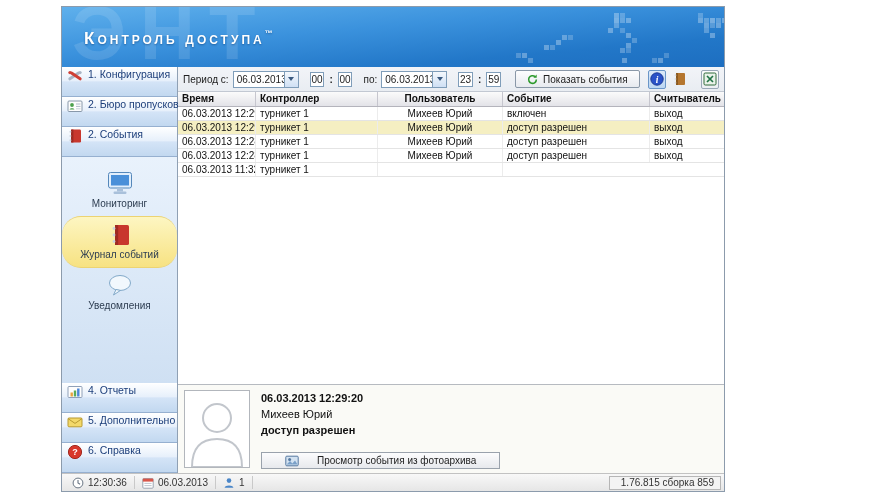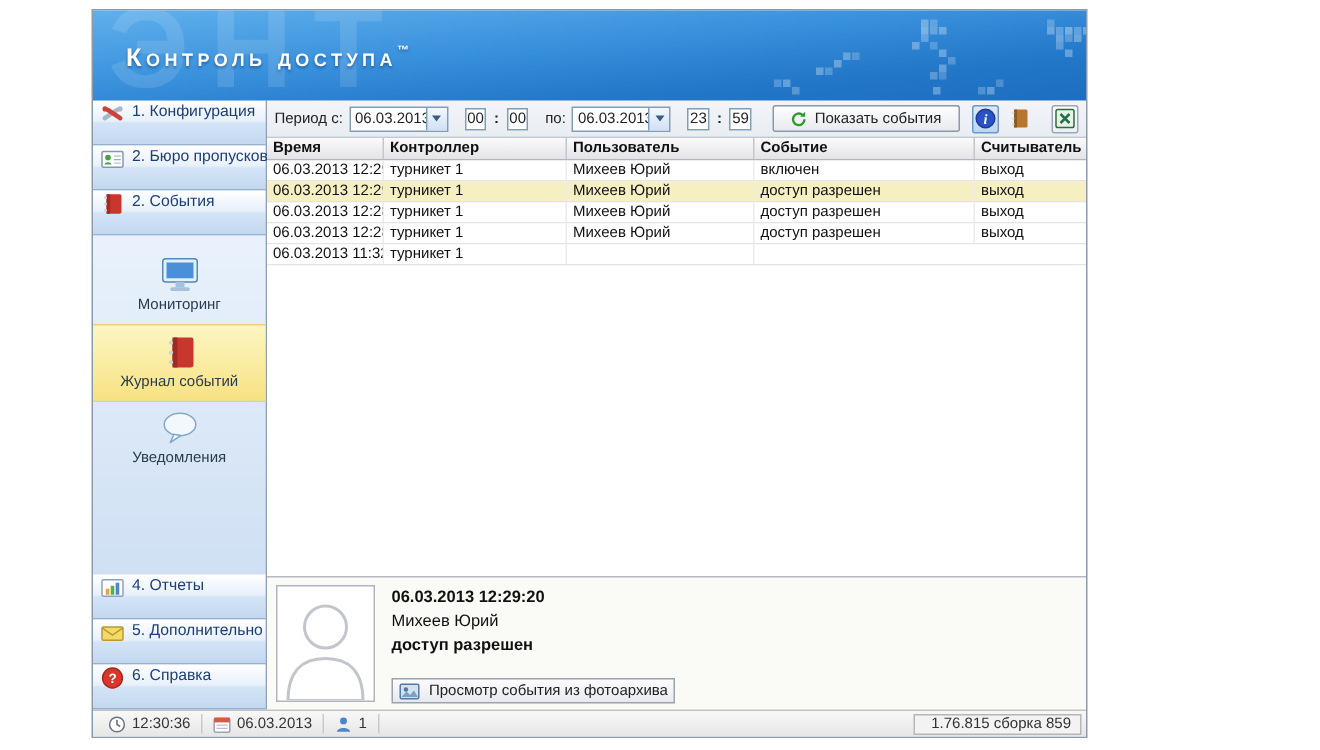--- a/index.html
+++ b/index.html
@@ -49,21 +49,21 @@
   .sidebar { flex:0 0 116px; width:116px; display:flex; flex-direction:column; border-right:1px solid #8fa0b4; background:#cfe0f3; }
   .navbtn { flex:0 0 30px; display:flex; align-items:flex-start; gap:5px; padding:0 4px;
     background:linear-gradient(180deg,#fdfeff 0%,#e7f0fb 45%,#d4e4f7 50%,#c2d8f0 100%);
     border-bottom:1px solid #96b0d0; border-top:1px solid #fff;
     font-size:10.5px; color:#1c3e7a; cursor:pointer; white-space:nowrap; }
   .navbtn .ic { flex:0 0 17px; display:flex; align-items:center; justify-content:center; }
   .subpanel { flex:1; background:linear-gradient(180deg,#e9f2fc 0%,#cfe0f3 100%); padding-top:8px; overflow:hidden; }
   .subitem { display:flex; flex-direction:column; align-items:center; gap:2px; padding:6px 2px 7px;
     font-size:10px; color:#2c3c50; cursor:pointer; text-align:center; }
   .subitem.selected { background:linear-gradient(180deg,#fdf6c2 0%,#f7e282 100%);
-    border-top:1px solid #ecd372; border-bottom:1px solid #ecd372; }
+    border-top:1px solid #ecd372; border-bottom:1px solid #ecd372;border-radius:19px; }
 
   
   .content { flex:1; display:flex; flex-direction:column; min-width:0; background:#fff; }
   .toolbar { flex:0 0 25px; display:flex; align-items:center; gap:4px; padding:0 5px;
     background:linear-gradient(#f2f4f8,#e9edf2); border-bottom:1px solid #c2c8d2; font-size:10px; color:#222; }
   .tlabel { white-space:nowrap; }
   .combo { display:inline-flex; align-items:stretch; width:66px; height:17px; border:1px solid #7f9db9; background:#fff; cursor:pointer; }
   .combo .val { flex:1; font-size:10px; padding:2px 0 0 3px; white-space:nowrap; overflow:hidden; }
   .combo .arrowbtn { flex:0 0 14px; display:flex; align-items:center; justify-content:center;
     background:linear-gradient(#f4f8fd,#cfe0f4); border-left:1px solid #7f9db9; }
@@ -79,31 +79,31 @@
     border:1px solid transparent; border-radius:2px; cursor:pointer; }
   .iconbtn.toggled { background:linear-gradient(#dce9f8,#bcd6f2); border-color:#6a96c8; }
   .iconbtn.boxed { border-color:#9aa8b8; background:linear-gradient(#fdfdfe,#eceff3); margin-left:8px; }
 
   
   .thead { flex:0 0 15px; display:flex; background:linear-gradient(#fbfbfb,#e3e3e8); border-bottom:1px solid #b4b4bc; }
   .th { font-size:10px; font-weight:bold; color:#111; padding:1px 4px; border-right:1px solid #c6c6ce; white-space:nowrap; overflow:hidden; }
   .trow { flex:0 0 14px; display:flex; border-bottom:1px solid #e4e4e4; background:#fff; cursor:pointer; }
   .trow.selected { background:#f5efc2; }
   .td { font-size:10px; color:#111; padding:1px 4px; border-right:1px solid #ececec; white-space:nowrap; overflow:hidden; }
-  .c0 { width:78px; flex:0 0 78px; } .c1 { width:122px; flex:0 0 122px; } .c2 { width:125px; flex:0 0 125px; }
+  .c0 { width:78px; flex:0 0 78px; } .c1 { width:122px; flex:0 0 122px; } .c2 { width:125px; flex:0 0 125px;text-align:center; }
   .c3 { width:147px; flex:0 0 147px; } .c4 { flex:1; border-right:none; }
   .tfiller { flex:1; background:#fff; }
 
   
   .detail { flex:0 0 89px; border-top:1px solid #b6bac0; background:#fafaf6; display:flex; gap:11px; padding:5px 6px 4px; }
   .photo { flex:0 0 66px; width:66px; height:78px; background:#fff; border:1px solid #b2b6bc; display:flex; align-items:flex-end; justify-content:center; overflow:hidden; }
   .dinfo { flex:1; display:flex; flex-direction:column; gap:4px; padding-top:2px; font-size:11px; color:#111; }
   .dinfo .bold { font-weight:bold; }
-  .photo-btn { margin-top:auto; align-self:flex-start; display:inline-flex; align-items:center; gap:6px;
-    height:17px; padding:0 4px; border:1px solid #9aa2ac; background:linear-gradient(#fcfcfd,#e7e9ed);
+  .photo-btn { margin-top:auto; align-self:flex-start; display:inline-flex; align-items:center; gap:18px;
+    height:17px; padding:0 23px; border:1px solid #9aa2ac; background:linear-gradient(#fcfcfd,#e7e9ed);
     font-size:10px; color:#222; cursor:pointer; }
 
   
   .statusbar { flex:0 0 18px; display:flex; align-items:center; gap:0;
     background:linear-gradient(#f8f8f8,#e6e6e6); border-top:1px solid #c2c2c2; font-size:10px; color:#333; padding:0 3px; }
   .sb-sec { display:flex; align-items:center; gap:4px; padding:0 7px; height:13px; border-right:1px solid #c9c9c9; }
   .sb-sec:last-of-type { border-right:none; }
   .sb-version { margin-left:auto; height:14px; display:flex; align-items:center; justify-content:flex-end;
     min-width:112px; padding:0 6px; border:1px solid #b6b6b6; background:#f3f3f3; }
   svg { display:block; }

